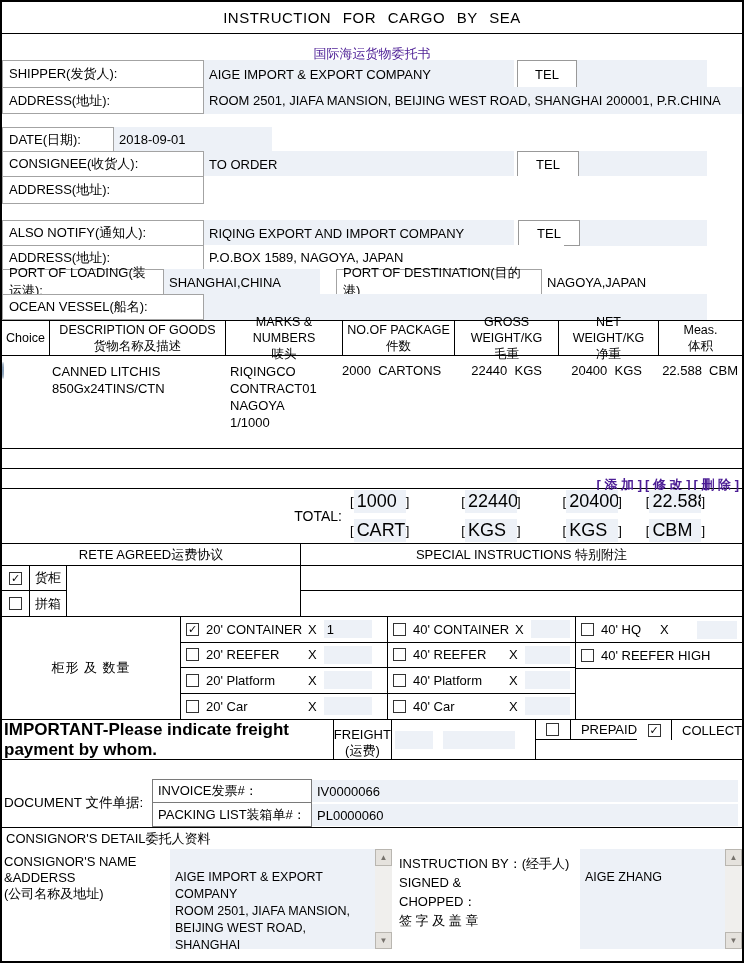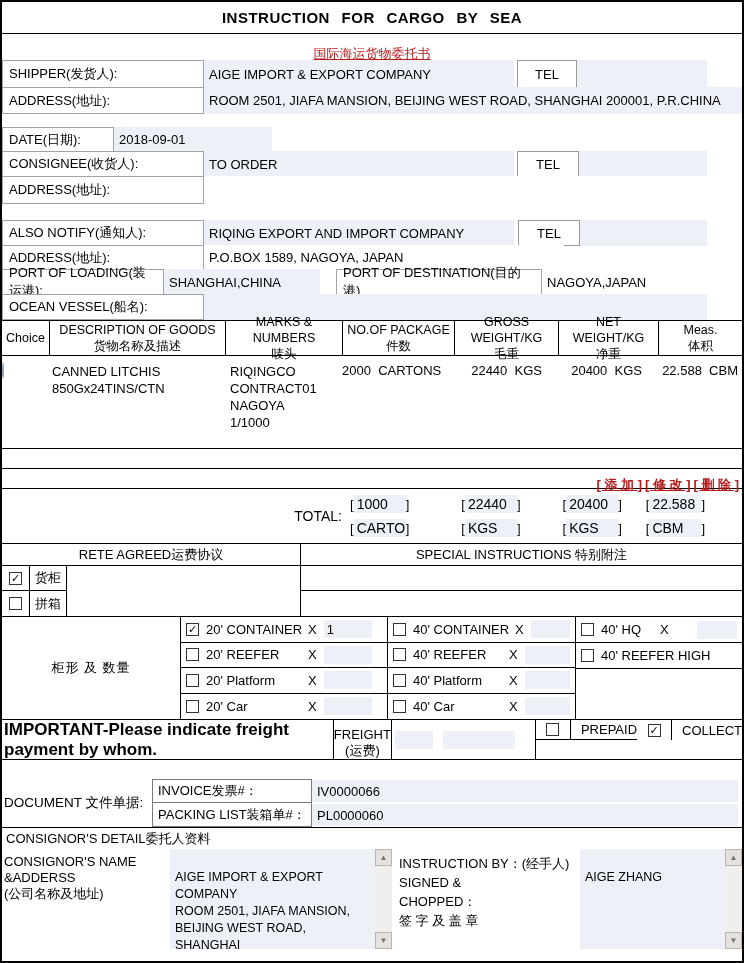--- a/index.html
+++ b/index.html
@@ -6,23 +6,23 @@
   html,body { background:#fff; }
   .page {
     position:relative; width:744px; height:963px;
     border:2px solid #000; background:#fff; overflow:hidden;
     font-family:"Liberation Sans","DejaVu Sans",sans-serif;
     font-size:13px; color:#000;
   }
   
   .title-box { height:32px; border-bottom:1px solid #000;
     display:flex; align-items:center; justify-content:center;
-    font-weight:bold; font-size:15px; word-spacing:7px; letter-spacing:.5px; }
+    font-weight:normal; font-size:15px; word-spacing:7px; letter-spacing:.5px; }
   .subtitle { height:26px; display:flex; align-items:center; justify-content:center; }
-  .subtitle a, .link { color:#b91c1c; text-decoration:underline; cursor:pointer;margin-top:13px; }
+  .subtitle a, .link { color:#4c1d95; cursor:pointer;margin-top:13px; }
   
   .row { display:flex; align-items:stretch; }
   .tight { margin-top:-1px; }
   .lbl { border:1px solid #a3a3a3; background:#fff; padding:2px 6px;
     display:flex; align-items:center; }
   .inp { background:#edf1f7; padding:2px 5px; display:flex; align-items:center;
     white-space:pre; overflow:hidden; }
   .inp.white { background:#fff; }
   .btn { border:1px solid #999; background:#fff; display:flex;
     align-items:center; justify-content:center; }
@@ -46,21 +46,21 @@
   .strip { height:20px; border-bottom:1px solid #000; }
   .links { height:20px; border-bottom:1px solid #000; display:flex;
     align-items:center; justify-content:flex-end; gap:3px; padding-right:3px;
     font-weight:bold; }
   
   .total { height:55px; border-bottom:1px solid #000; display:flex; align-items:center; }
   .t-label { width:340px; text-align:right; font-size:14px; }
   .tgroup { display:flex; flex-direction:column; gap:6px; }
   .tgroup .trow { display:flex; align-items:center; }
   .tinp { width:52px; background:#edf1f7; padding:1px 3px; white-space:pre;
-    overflow:hidden; font-size:14px; }
+    overflow:hidden; font-size:18px; }
   .ml8{margin-left:8px;} .ml52{margin-left:52px;} .ml42{margin-left:42px;} .ml24{margin-left:24px;}
   
   .rate-head { display:flex; height:22px; border-bottom:1px solid #000; }
   .rate-head > div { display:flex; align-items:center; justify-content:center; }
   .rh-left { width:298px; }
   .rh-right { flex:1; border-left:1px solid #000; }
   .rate-body { display:flex; height:50px; }
   .rb-left { width:298px; display:flex; }
   .rb-cbcol { width:28px; border-right:1px solid #000; display:flex; flex-direction:column; }
   .rb-lblcol { width:37px; border-right:1px solid #000; display:flex; flex-direction:column; }

